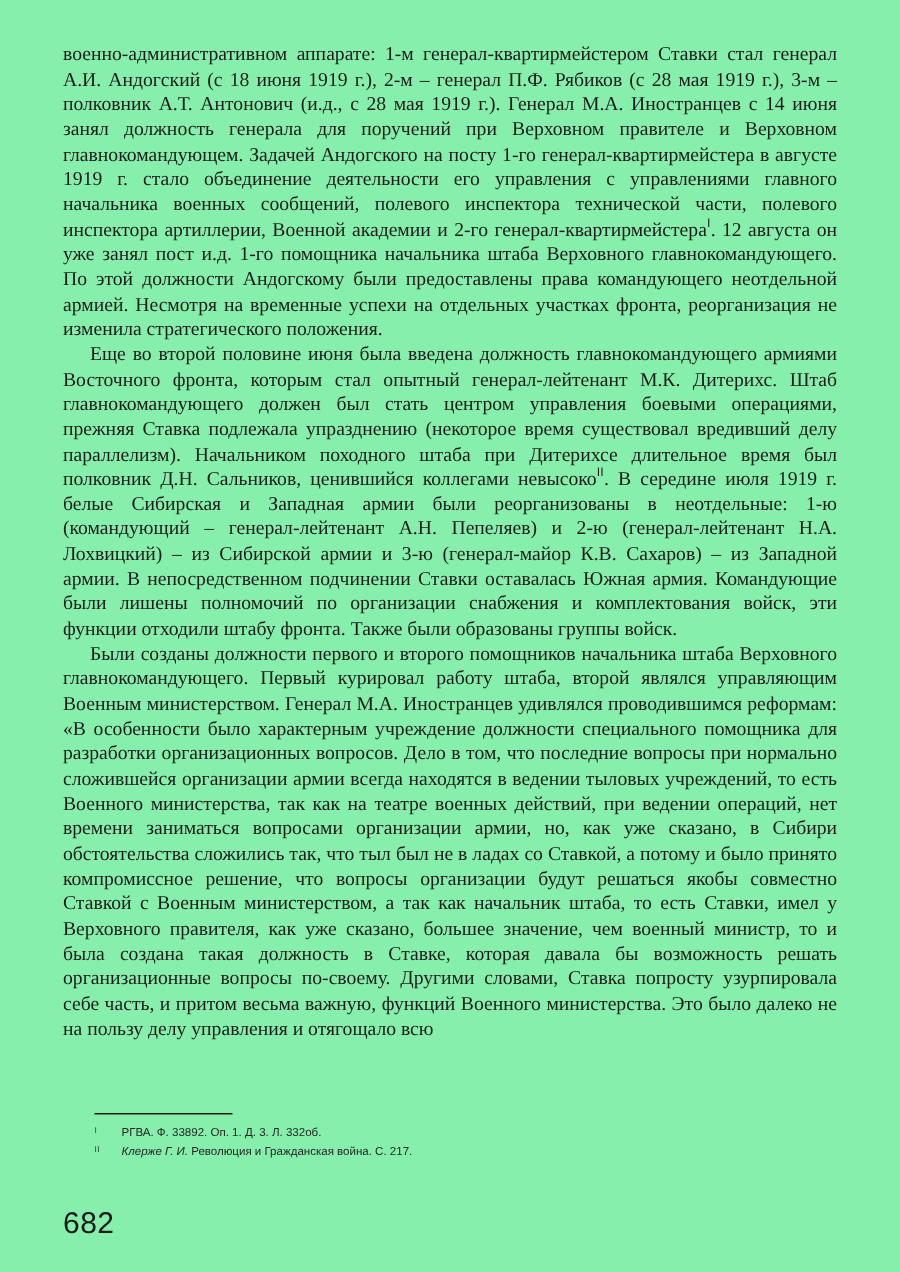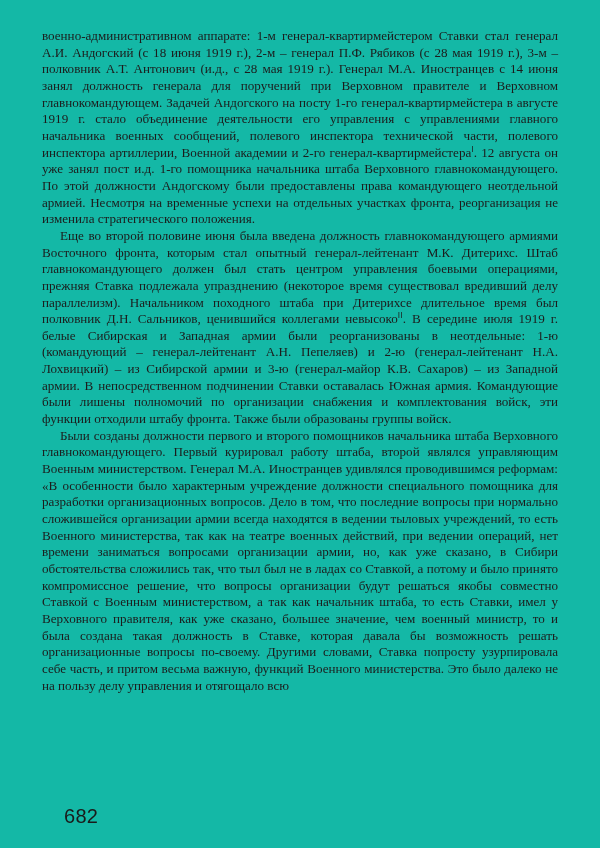--- a/index.html
+++ b/index.html
@@ -4,21 +4,21 @@
 <style>
   html, body {
     margin: 0;
     padding: 0;
     background: #ffffff;
   }
   .page {
     position: relative;
     width: 600px;
     height: 848px;
-    background: #14b8a6;
+    background: #86efac;
     overflow: hidden;
     font-family: "Liberation Serif", "DejaVu Serif", serif;
     color: #1a1a1a;
   }
 
   
   .body-block {
     position: absolute;
     left: 42px;
     top: 28px;
@@ -86,21 +86,20 @@
     width: 516px;
     display: flex;
     align-items: baseline;
     justify-content: space-between;
   }
   .folio {
     font-family: "Liberation Sans", "DejaVu Sans", sans-serif;
     font-size: 20px;
     color: #1a1a1a;
     letter-spacing: 0.3px;
-    margin-left: 22px;
   }
   .running-head {
     font-family: "Liberation Sans", "DejaVu Sans", sans-serif;
     font-size: 7.6px;
     color: #3a3a3a;
     letter-spacing: 0.05px;
     padding-bottom: 3px;
   }
 </style>
 </head>
@@ -111,18 +110,29 @@
   <div class="body-block">
 
     <p class="para first"><span>военно-административном аппарате: 1-м генерал-квартирмейстером Ставки стал генерал А.И. Андогский (с 18 июня 1919 г.), 2-м – генерал П.Ф. Рябиков (с 28 мая 1919 г.), 3-м – полковник А.Т. Антонович (и.д., с 28 мая 1919 г.). Генерал М.А. Иностранцев с 14 июня занял должность генерала для поручений при Верховном правителе и Верховном главнокомандующем. Задачей Андогского на посту 1-го генерал-квартирмейстера в августе 1919 г. стало объединение деятельности его управления с управлениями главного начальника военных сообщений, полевого инспектора технической части, полевого инспектора артиллерии, Военной академии и 2-го генерал-квартирмейстера</span><span class="fn-ref">I</span><span>. 12 августа он уже занял пост и.д. 1-го помощника начальника штаба Верховного главнокомандующего. По этой должности Андогскому были предоставлены права командующего неотдельной армией. Несмотря на временные успехи на отдельных участках фронта, реорганизация не изменила стратегического положения.</span></p>
 
     <p class="para"><span>Еще во второй половине июня была введена должность главнокомандующего армиями Восточного фронта, которым стал опытный генерал-лейтенант М.К. Дитерихс. Штаб главнокомандующего должен был стать центром управления боевыми операциями, прежняя Ставка подлежала упразднению (некоторое время существовал вредивший делу параллелизм). Начальником походного штаба при Дитерихсе длительное время был полковник Д.Н. Сальников, ценившийся коллегами невысоко</span><span class="fn-ref">II</span><span>. В середине июля 1919 г. белые Сибирская и Западная армии были реорганизованы в неотдельные: 1-ю (командующий – генерал-лейтенант А.Н. Пепеляев) и 2-ю (генерал-лейтенант Н.А. Лохвицкий) – из Сибирской армии и 3-ю (генерал-майор К.В. Сахаров) – из Западной армии. В непосредственном подчинении Ставки оставалась Южная армия. Командующие были лишены полномочий по организации снабжения и комплектования войск, эти функции отходили штабу фронта. Также были образованы группы войск.</span></p>
 
     <p class="para"><span>Были созданы должности первого и второго помощников начальника штаба Верховного главнокомандующего. Первый курировал работу штаба, второй являлся управляющим Военным министерством. Генерал М.А. Иностранцев удивлялся проводившимся реформам: «В особенности было характерным учреждение должности специального помощника для разработки организационных вопросов. Дело в том, что последние вопросы при нормально сложившейся организации армии всегда находятся в ведении тыловых учреждений, то есть Военного министерства, так как на театре военных действий, при ведении операций, нет времени заниматься вопросами организации армии, но, как уже сказано, в Сибири обстоятельства сложились так, что тыл был не в ладах со Ставкой, а потому и было принято компромиссное решение, что вопросы организации будут решаться якобы совместно Ставкой с Военным министерством, а так как начальник штаба, то есть Ставки, имел у Верховного правителя, как уже сказано, большее значение, чем военный министр, то и была создана такая должность в Ставке, которая давала бы возможность решать организационные вопросы по-своему. Другими словами, Ставка попросту узурпировала себе часть, и притом весьма важную, функций Военного министерства. Это было далеко не на пользу делу управления и отягощало всю</span></p>
 
   </div>
 
+  <div class="footnotes">
+    <div class="fn-rule"></div>
+
+    <div class="fn-item">
+      <span class="fn-marker">I</span><span>РГВА. Ф. 33892. Оп. 1. Д. 3. Л. 332об.</span>
+    </div>
+
+    <div class="fn-item">
+      <span class="fn-marker">II</span><span class="fn-author">Клерже Г. И.</span><span> Революция и Гражданская война. С. 217.</span>
+    </div>
+  </div>
 
   <div class="footer">
     <div class="folio">682</div>
   </div>
 
 </div>
 
 </body></html>

